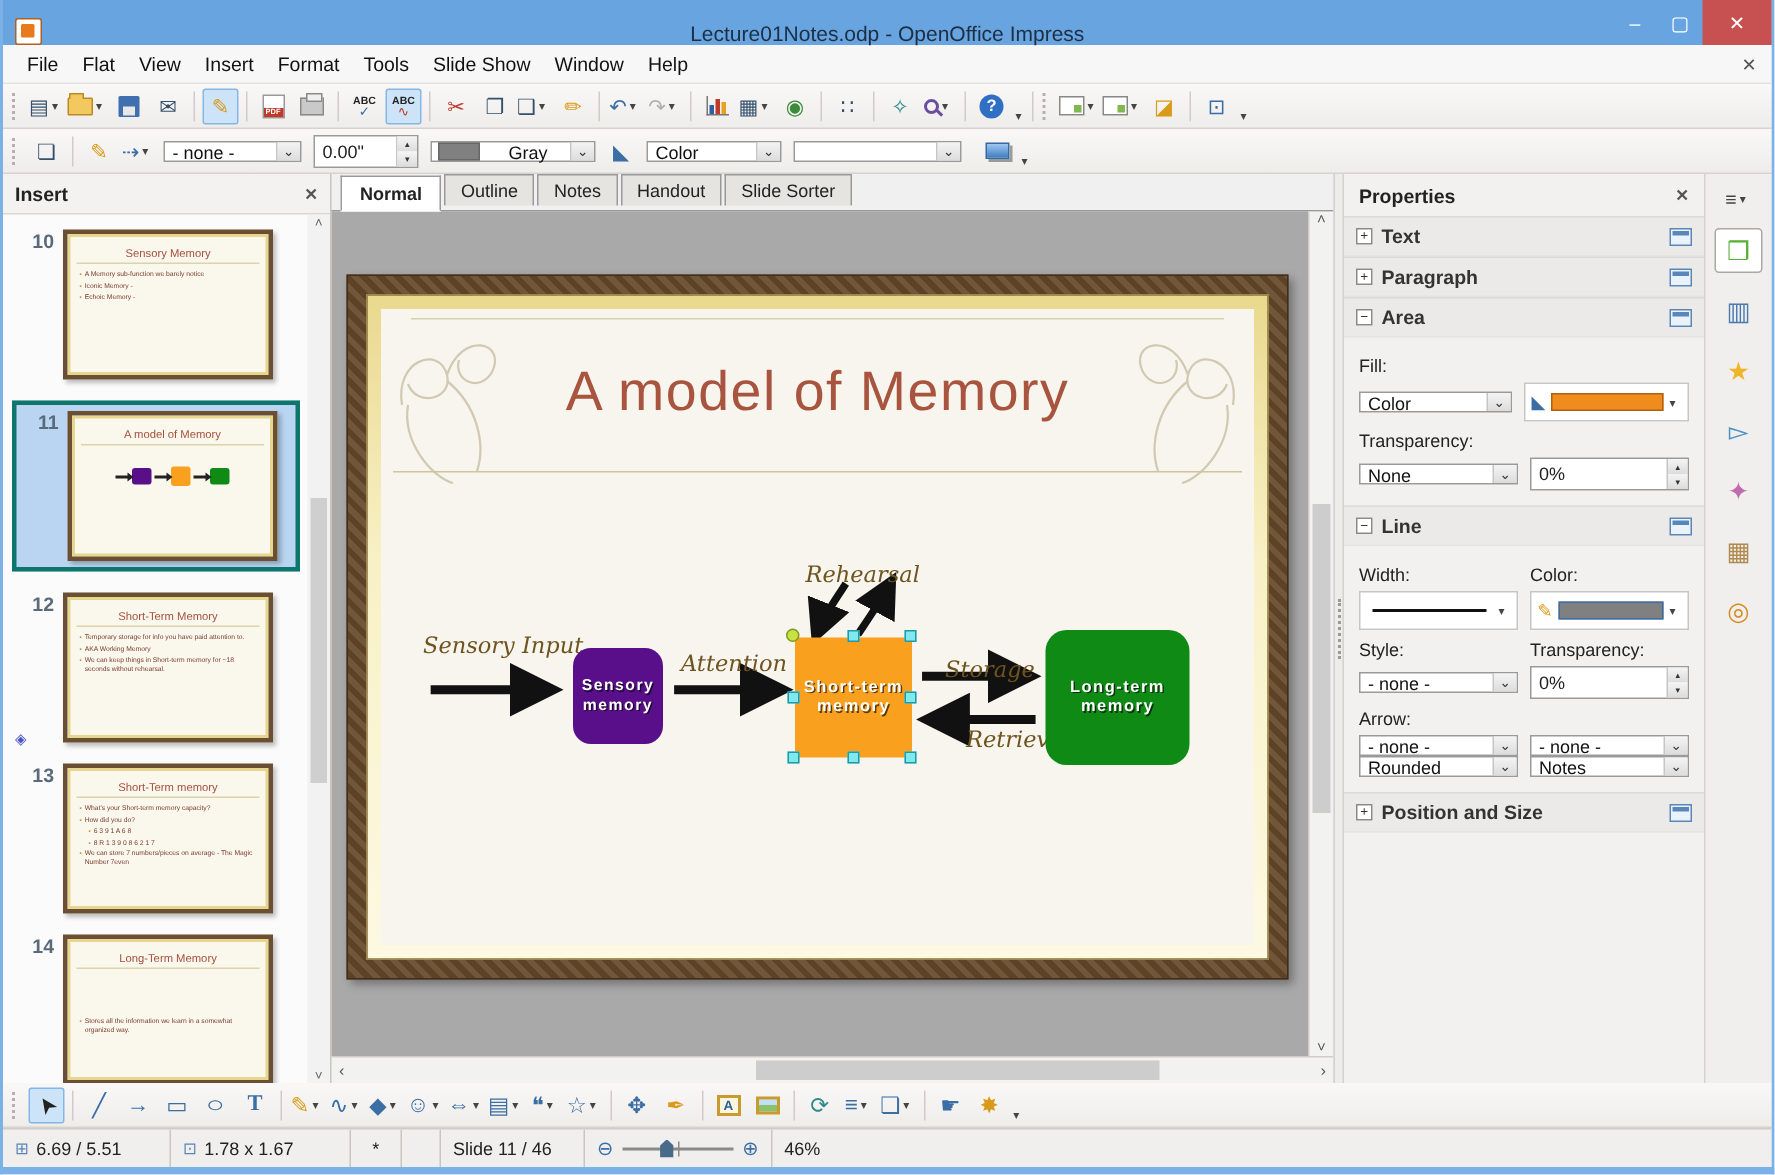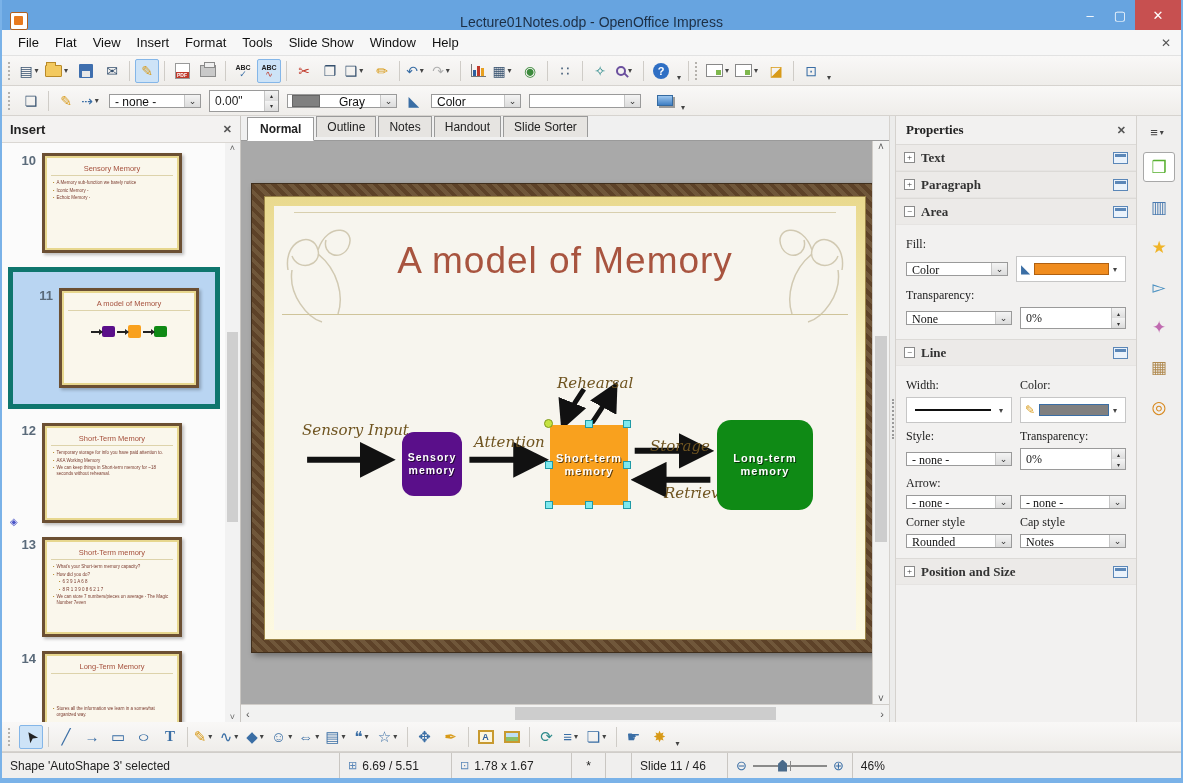--- a/index.html
+++ b/index.html
@@ -78,21 +78,21 @@
   
   .slidespanel { flex:0 0 219px; background:#fbfbfb; border-right:1px solid #c9c6c2; display:flex; flex-direction:column; min-height:0; }
   .paneltitle { height:26px; display:flex; align-items:center; padding:0 8px; font-weight:bold; font-size:13px; color:#222; background:#f3f2f1; }
   .paneltitle .px { margin-left:auto; font-size:11px; color:#555; }
   .thumbzone { flex:1; position:relative; overflow:hidden; border-top:1px solid #dad7d3; }
   .thumbscroll { position:absolute; right:0; top:0; bottom:0; width:15px; background:#f2f2f2; display:flex; flex-direction:column; align-items:center; font-size:9px; color:#666; }
   .thumbscroll .thumbtrack { flex:1; width:100%; position:relative; }
   .thumbscroll .tthumb { position:absolute; left:2px; right:2px; top:32%; height:34%; background:#cfcfcf; }
   .thumbrow { display:flex; margin:10px 20px 14px 10px; position:relative; }
   .thumbrow .tnum { width:30px; text-align:right; padding-right:6px; font-size:13px; font-weight:bold; color:#5a6a7a; }
-  .thumbrow.sel { background:#b9d5f2; border:5px solid #0f766e; margin-left:6px; padding:16px; }
+  .thumbrow.sel { background:#b9d5f2; border:3px solid #0f766e; margin-left:6px; padding:4px; }
   .thumb { width:140px; height:100px; background:#faf7ec; border:3px solid #6b4f33; box-shadow:0 0 0 2px #e7d78e inset, 2px 2px 3px #00000040; position:relative; padding:8px 6px 4px; }
   .thumb .ttitle { font-size:7.5px; color:#a5503c; text-align:center; border-bottom:1px solid #ddd3ab; padding-bottom:2px; margin-bottom:4px; white-space:nowrap; overflow:hidden; }
   .tb { display:flex; gap:2px; font-size:4.5px; line-height:5.5px; color:#7a3b2e; margin:2px 2px; }
   .tb::before { content:"▪"; color:#b58a2a; font-size:4px; }
   .tb.ind { margin-left:8px; }
   .animind { position:absolute; left:-2px; bottom:-4px; font-size:10px; color:#4a55c8; }
   .minidiag { display:flex; align-items:center; justify-content:center; gap:2px; margin-top:14px; }
   .minidiag .ma { width:9px; height:2px; background:#222; position:relative; }
   .minidiag .ma::after { content:""; position:absolute; right:-3px; top:-2px; border-left:4px solid #222; border-top:3px solid transparent; border-bottom:3px solid transparent; }
   .mb { width:13px; height:11px; border-radius:2px; }
@@ -133,21 +133,21 @@
   .hscroll { flex:0 0 18px; background:#f2f2f1; border-top:1px solid #d0cdc9; display:flex; align-items:center; font-size:11px; color:#555; }
   .hscroll .htrack { flex:1; height:100%; position:relative; }
   .hscroll .hthumb { position:absolute; top:2px; bottom:2px; left:42%; width:42%; background:#cdcdcd; }
   .sarrow { padding:0 5px; }
 
   
   .vsplit { flex:0 0 7px; background:#ececeb; border-left:1px solid #d5d2ce; border-right:1px solid #d5d2ce; display:flex; align-items:center; justify-content:center; }
   .vsplit i { height:40px; border-left:2px dotted #9a9a9a; }
 
   
-  .props { flex:0 0 240px; background:#f2f1f0; display:flex; flex-direction:column; font-size:12px; overflow:hidden;font-family:Liberation Serif, serif; }
+  .props { flex:0 0 240px; background:#f2f1f0; display:flex; flex-direction:column; font-size:12px; overflow:hidden; }
   .props-header { height:28px; display:flex; align-items:center; padding:0 10px; font-weight:bold; font-size:13px; }
   .props-header .px { margin-left:auto; color:#555; font-size:11px; }
   .sect { height:27px; display:flex; align-items:center; gap:6px; padding:0 8px; background:#eceae8; border-top:1px solid #dcdad7; border-bottom:1px solid #e6e4e2; font-weight:bold; font-size:13px; color:#333; }
   .sect .exp { width:11px; height:11px; border:1px solid #8a8a8a; background:#fff; font-size:9px; line-height:9px; text-align:center; color:#333; font-weight:normal; }
   .sect .dlg { margin-left:auto; width:15px; height:12px; border:1px solid #5b87b8; background:#eaf2fb; position:relative; }
   .sect .dlg::after { content:""; position:absolute; top:1px; left:1px; right:1px; height:3px; background:#5b87b8; }
   .sbody { padding:6px 10px 10px; }
   .plabel { margin:6px 0 4px; color:#222; }
   .prow { display:flex; gap:8px; align-items:center; }
   .pcol { flex:1; min-width:0; }
@@ -625,24 +625,20 @@
           <div class="pcol combo">
             <span class="ctext">- none -</span>
               <span class="cbtn">⌄</span>
           </div>
           <div class="pcol combo">
             <span class="ctext">- none -</span>
               <span class="cbtn">⌄</span>
           </div>
         </div>
         <div class="prow">
-          <div class="pcol plabel">Corner style</div>
-          <div class="pcol plabel">Cap style</div>
-        </div>
-        <div class="prow">
           <div class="pcol combo">
             <span class="ctext">Rounded</span>
               <span class="cbtn">⌄</span>
           </div>
           <div class="pcol combo">
             <span class="ctext">Notes</span>
               <span class="cbtn">⌄</span>
           </div>
         </div>
       </div>
@@ -767,21 +763,20 @@
     <span class="tbtn">
         <span class="glyph-blue">☛</span>
       </span>
     <span class="tbtn">
         <span class="glyph-gold">✸</span>
       </span>
     <span class="overflow">▾</span>
   </div>
 
   <div class="statusbar">
-    <span class="sfield" style="width:338px">Shape 'AutoShape 3' selected</span>
     <span class="sfield" style="width:112px">
       <span class="sficon">⊞</span>
       <span>6.69 / 5.51</span>
     </span>
     <span class="sfield" style="width:120px">
       <span class="sficon">⊡</span>
       <span>1.78 x 1.67</span>
     </span>
     <span class="sfield" style="width:34px;justify-content:center">*</span>
     <span class="sfield" style="width:26px"></span>

